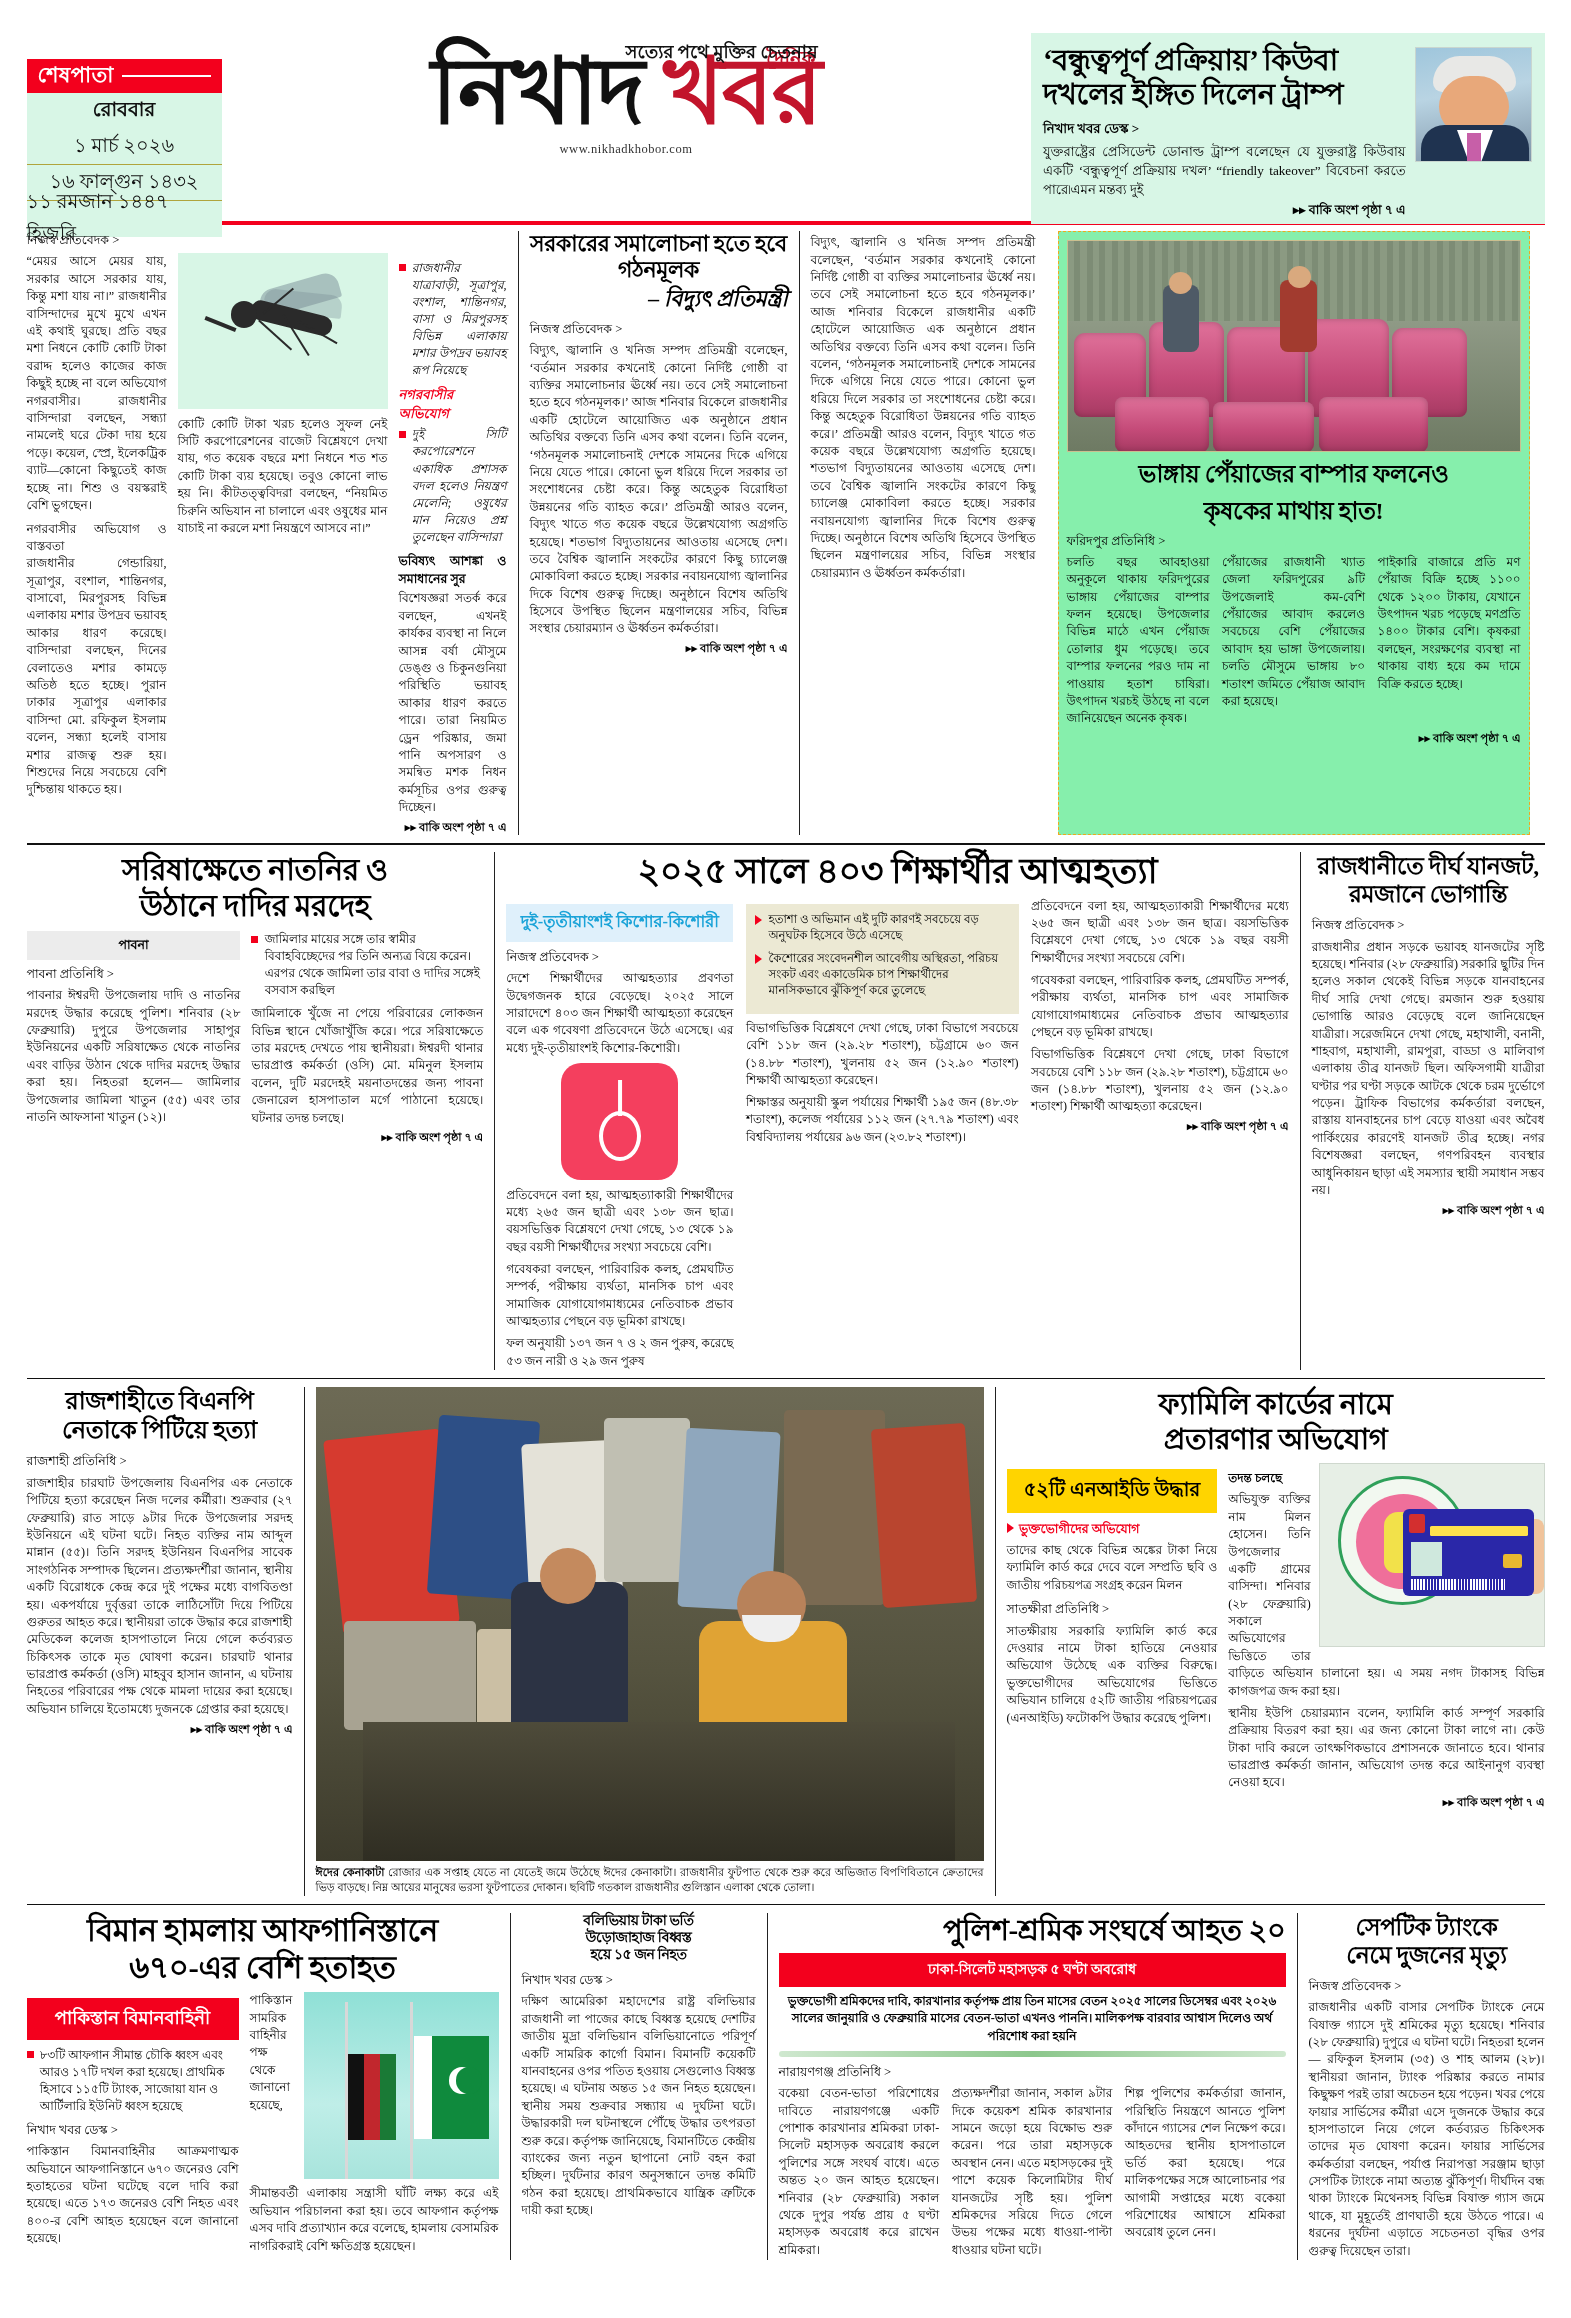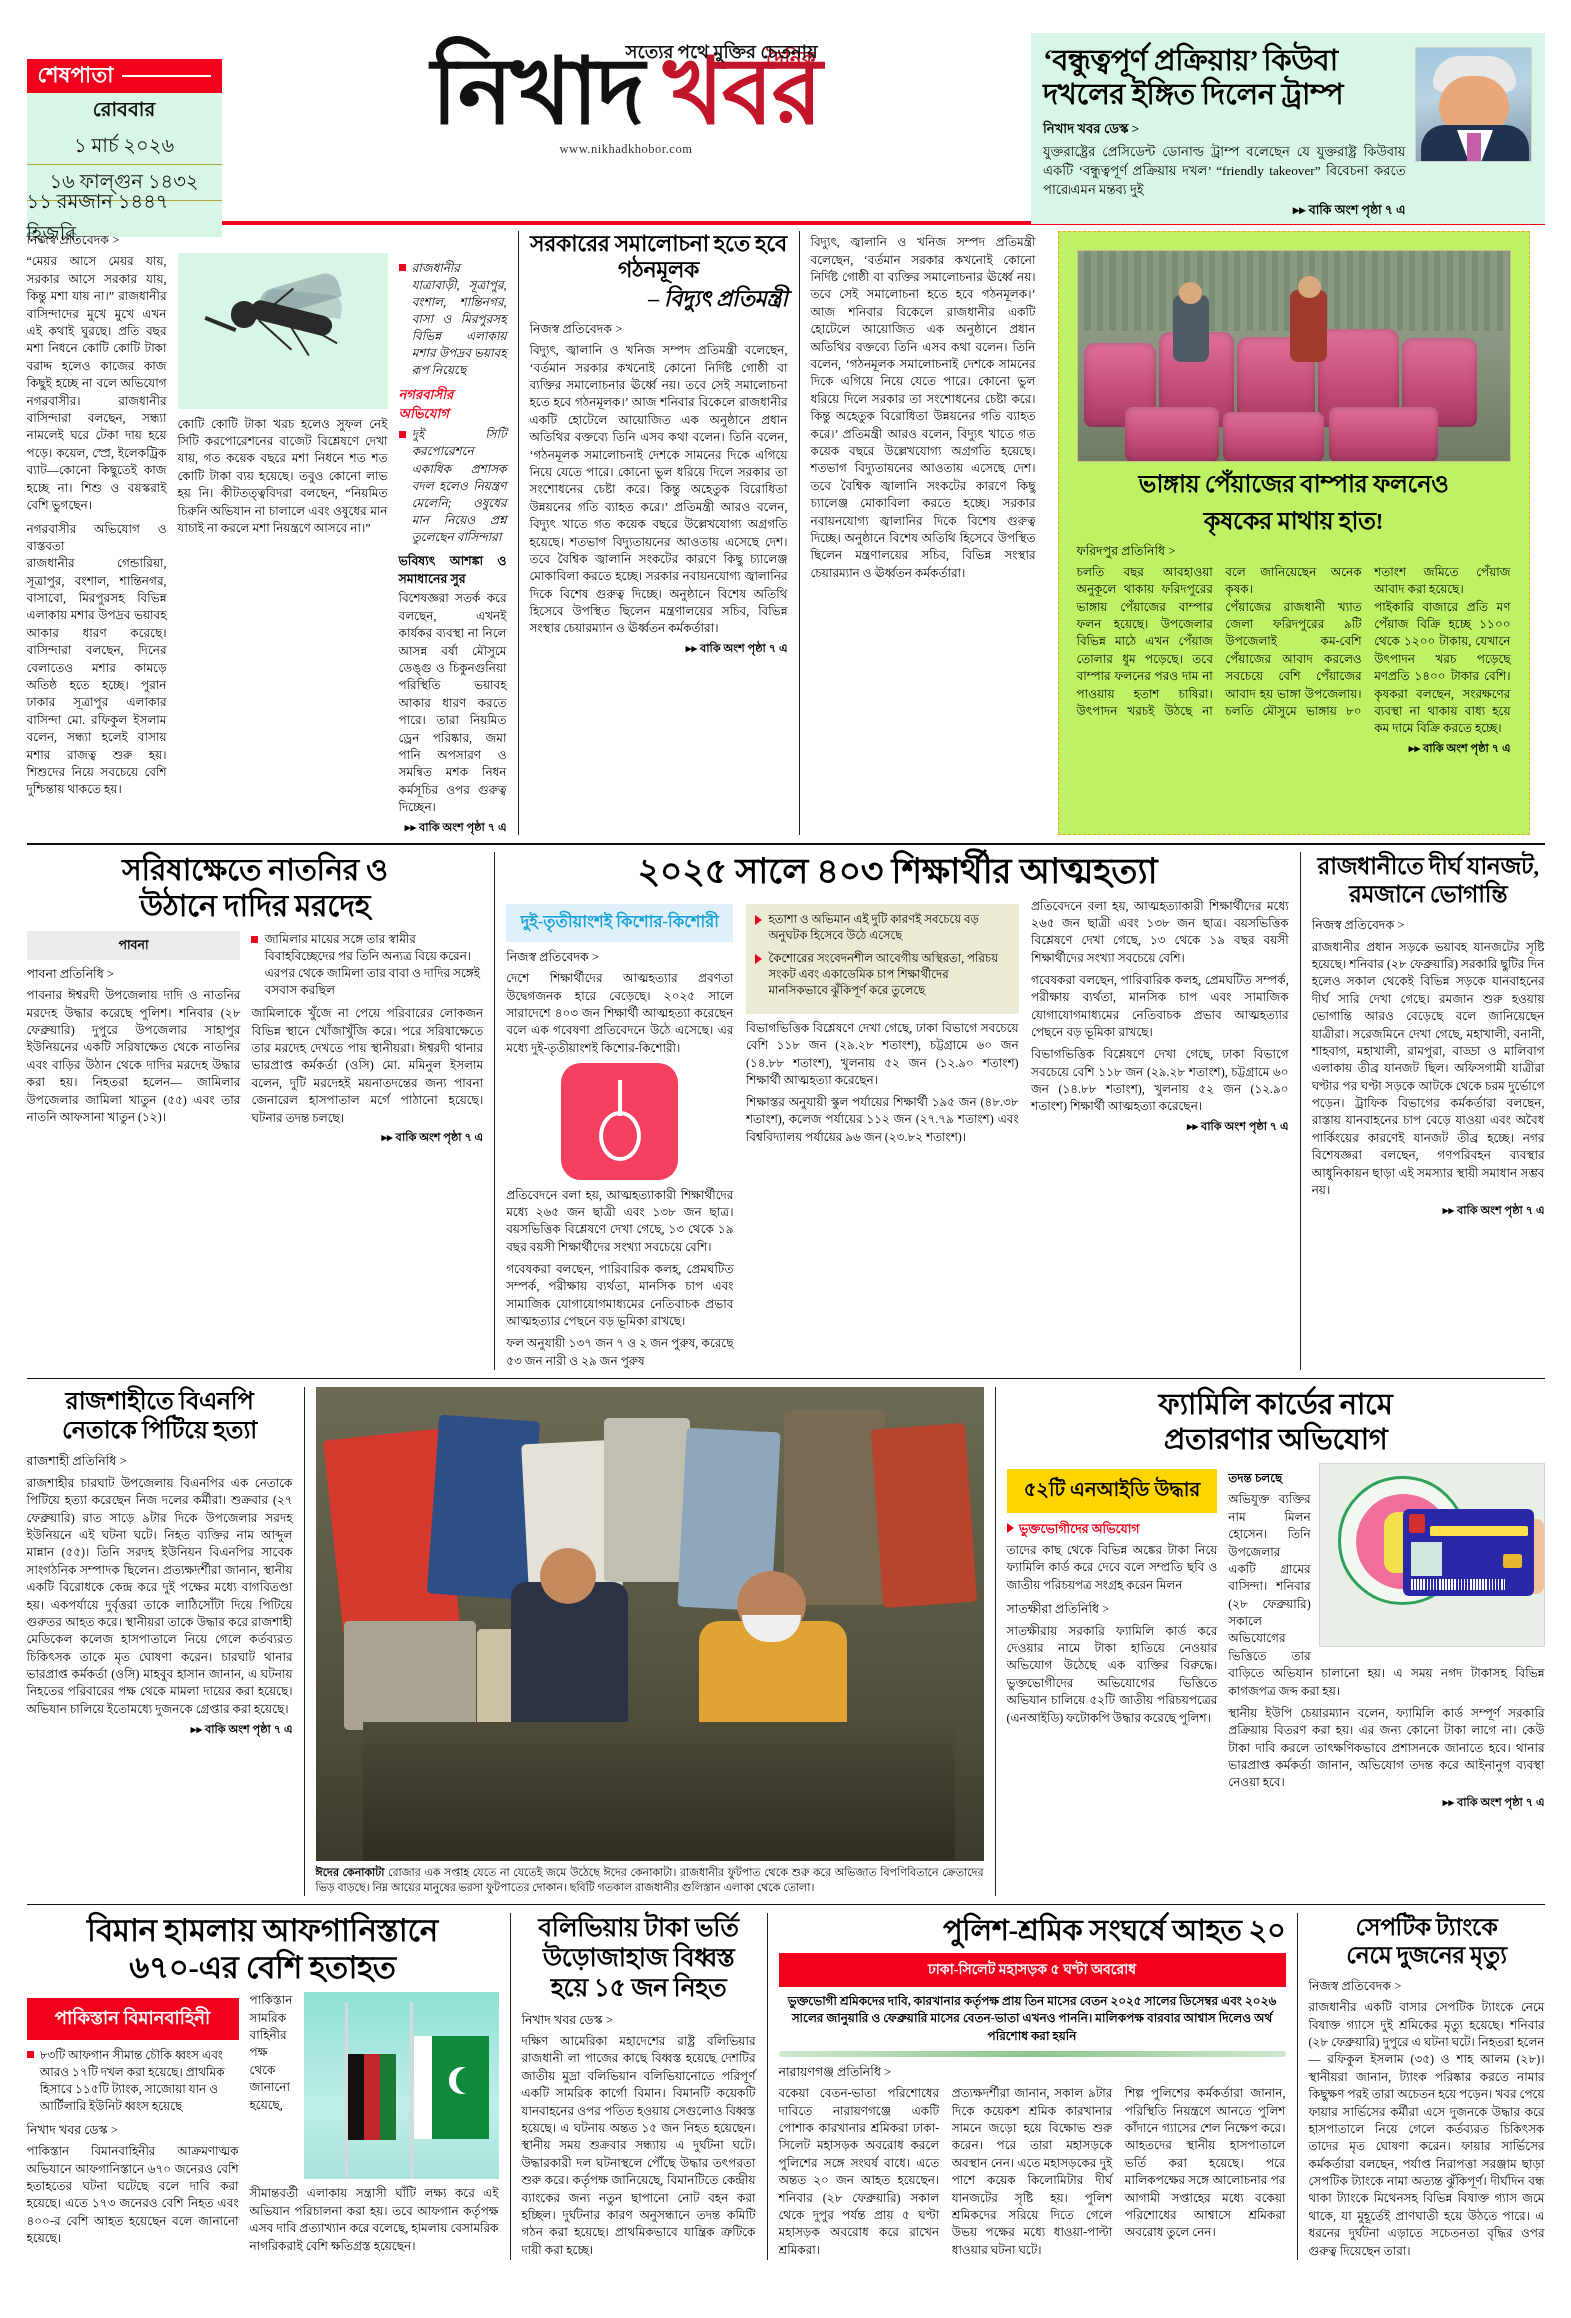--- a/index.html
+++ b/index.html
@@ -118,21 +118,21 @@
   .bitem { display:flex; gap:6.2px; font-size:12px; line-height:1.42; margin-bottom:6.2px; }
   .bdot { width:7px; height:7px; background:#f3001d; flex:none; margin-top:4.7px; }
   .sub-red { color:#f3001d; font-weight:700; font-size:13.2px; margin:6.2px 0 3.1px 0; }
   .sub-blk { font-weight:700; font-size:12.5px; margin:6.2px 0 2.3px 0; }
 
   .h-col2 { font-size:22px; text-align:center; line-height:1.18; }
   .h-col2 .italic { font-style:italic; display:block; text-align:right; margin-top:3.1px; }
 
   
   .onion-panel {
-    background:#bef264; border:1.6px dashed #f0a81e; padding:18px; height:100%;
+    background:#86efac; border:1.6px dashed #f0a81e; padding:8px; height:100%;
   }
   .onion-photo {
     height:212px; width:100%; position:relative; overflow:hidden;
     background:linear-gradient(180deg,#b9bfae 0%,#8f9a86 38%,#6e7a63 100%);
     border:0.8px solid #cbbf8f;
   }
   .op-wall { position:absolute; left:0; top:0; width:100%; height:38%;
     background:repeating-linear-gradient(90deg,#8b9a82 0 6.2px,#7d8c75 6.2px 12.5px); }
   .op-sack { position:absolute; border-radius:11px 11px 7.8px 7.8px;
     background:linear-gradient(180deg,#e0719a 0%,#c44a78 60%,#a63a62 100%);
@@ -214,21 +214,21 @@
   .sub-h { font-weight:700; font-size:12px; margin:6.2px 0 2.3px 0; }
   .sub-red-sm { color:#f3001d; font-weight:700; font-size:12.5px; margin:4.7px 0 2.3px 0; display:flex; gap:5.5px;}
 
   
   .row4 { display:flex; margin-top:7.8px; }
   .r4c1 { width:483px; padding-right:11px; }
   .r4c2 { width:257px; padding:0 11px; }
   .r4c3 { width:530px; padding:0 11px; }
   .r4c4 { width:248px; padding-left:11px; }
   .h-r4a { font-size:31px; text-align:center; line-height:1.18; }
-  .h-r4b { font-size:25px; text-align:center; line-height:1.2; }
+  .h-r4b { font-size:14px; text-align:center; line-height:1.2; }
   .h-r4c { font-size:29px; text-align:right; line-height:1.18; }
   .h-r4d { font-size:23.4px; text-align:center; line-height:1.2; }
   .paf-banner {
     background:#f3001d; color:#fff; text-align:center; font-weight:700;
     font-size:18px; padding:5.5px 0; margin:6.2px 0;
   }
   .dhaka-banner {
     background:#f3001d; color:#fff; text-align:center; font-weight:700;
     font-size:14px; padding:4.7px 4.7px; margin:6.2px 0;
   }

